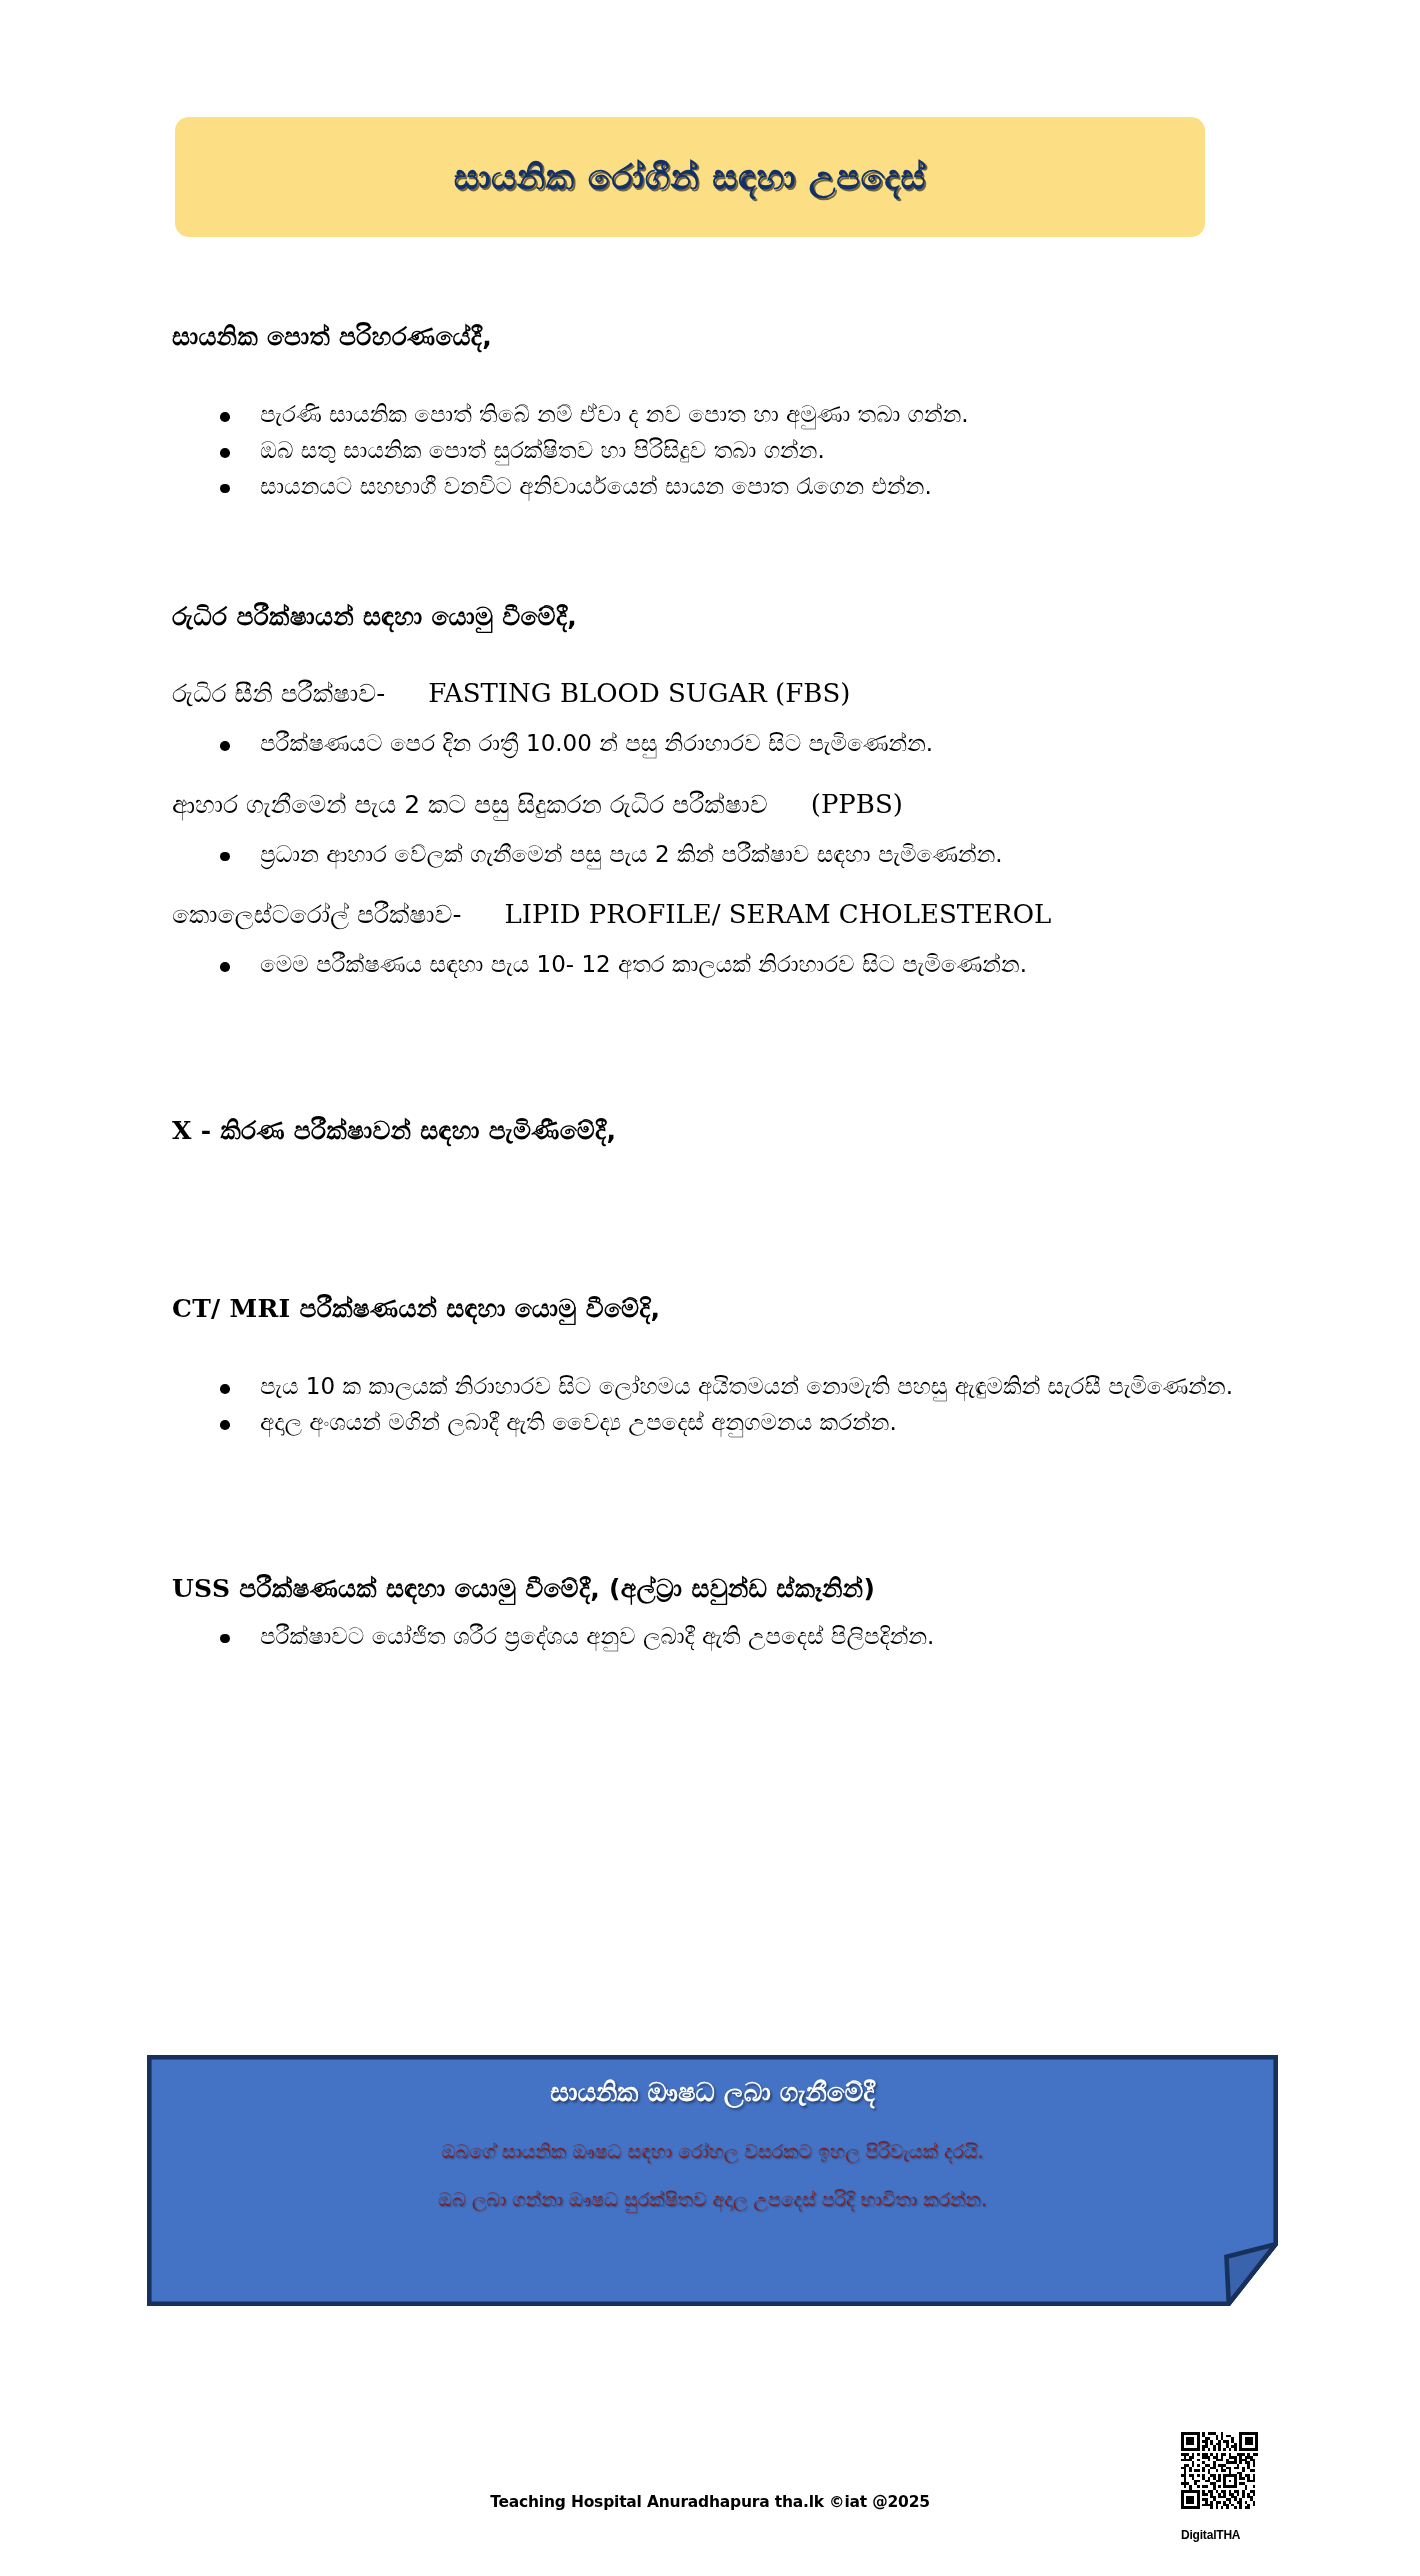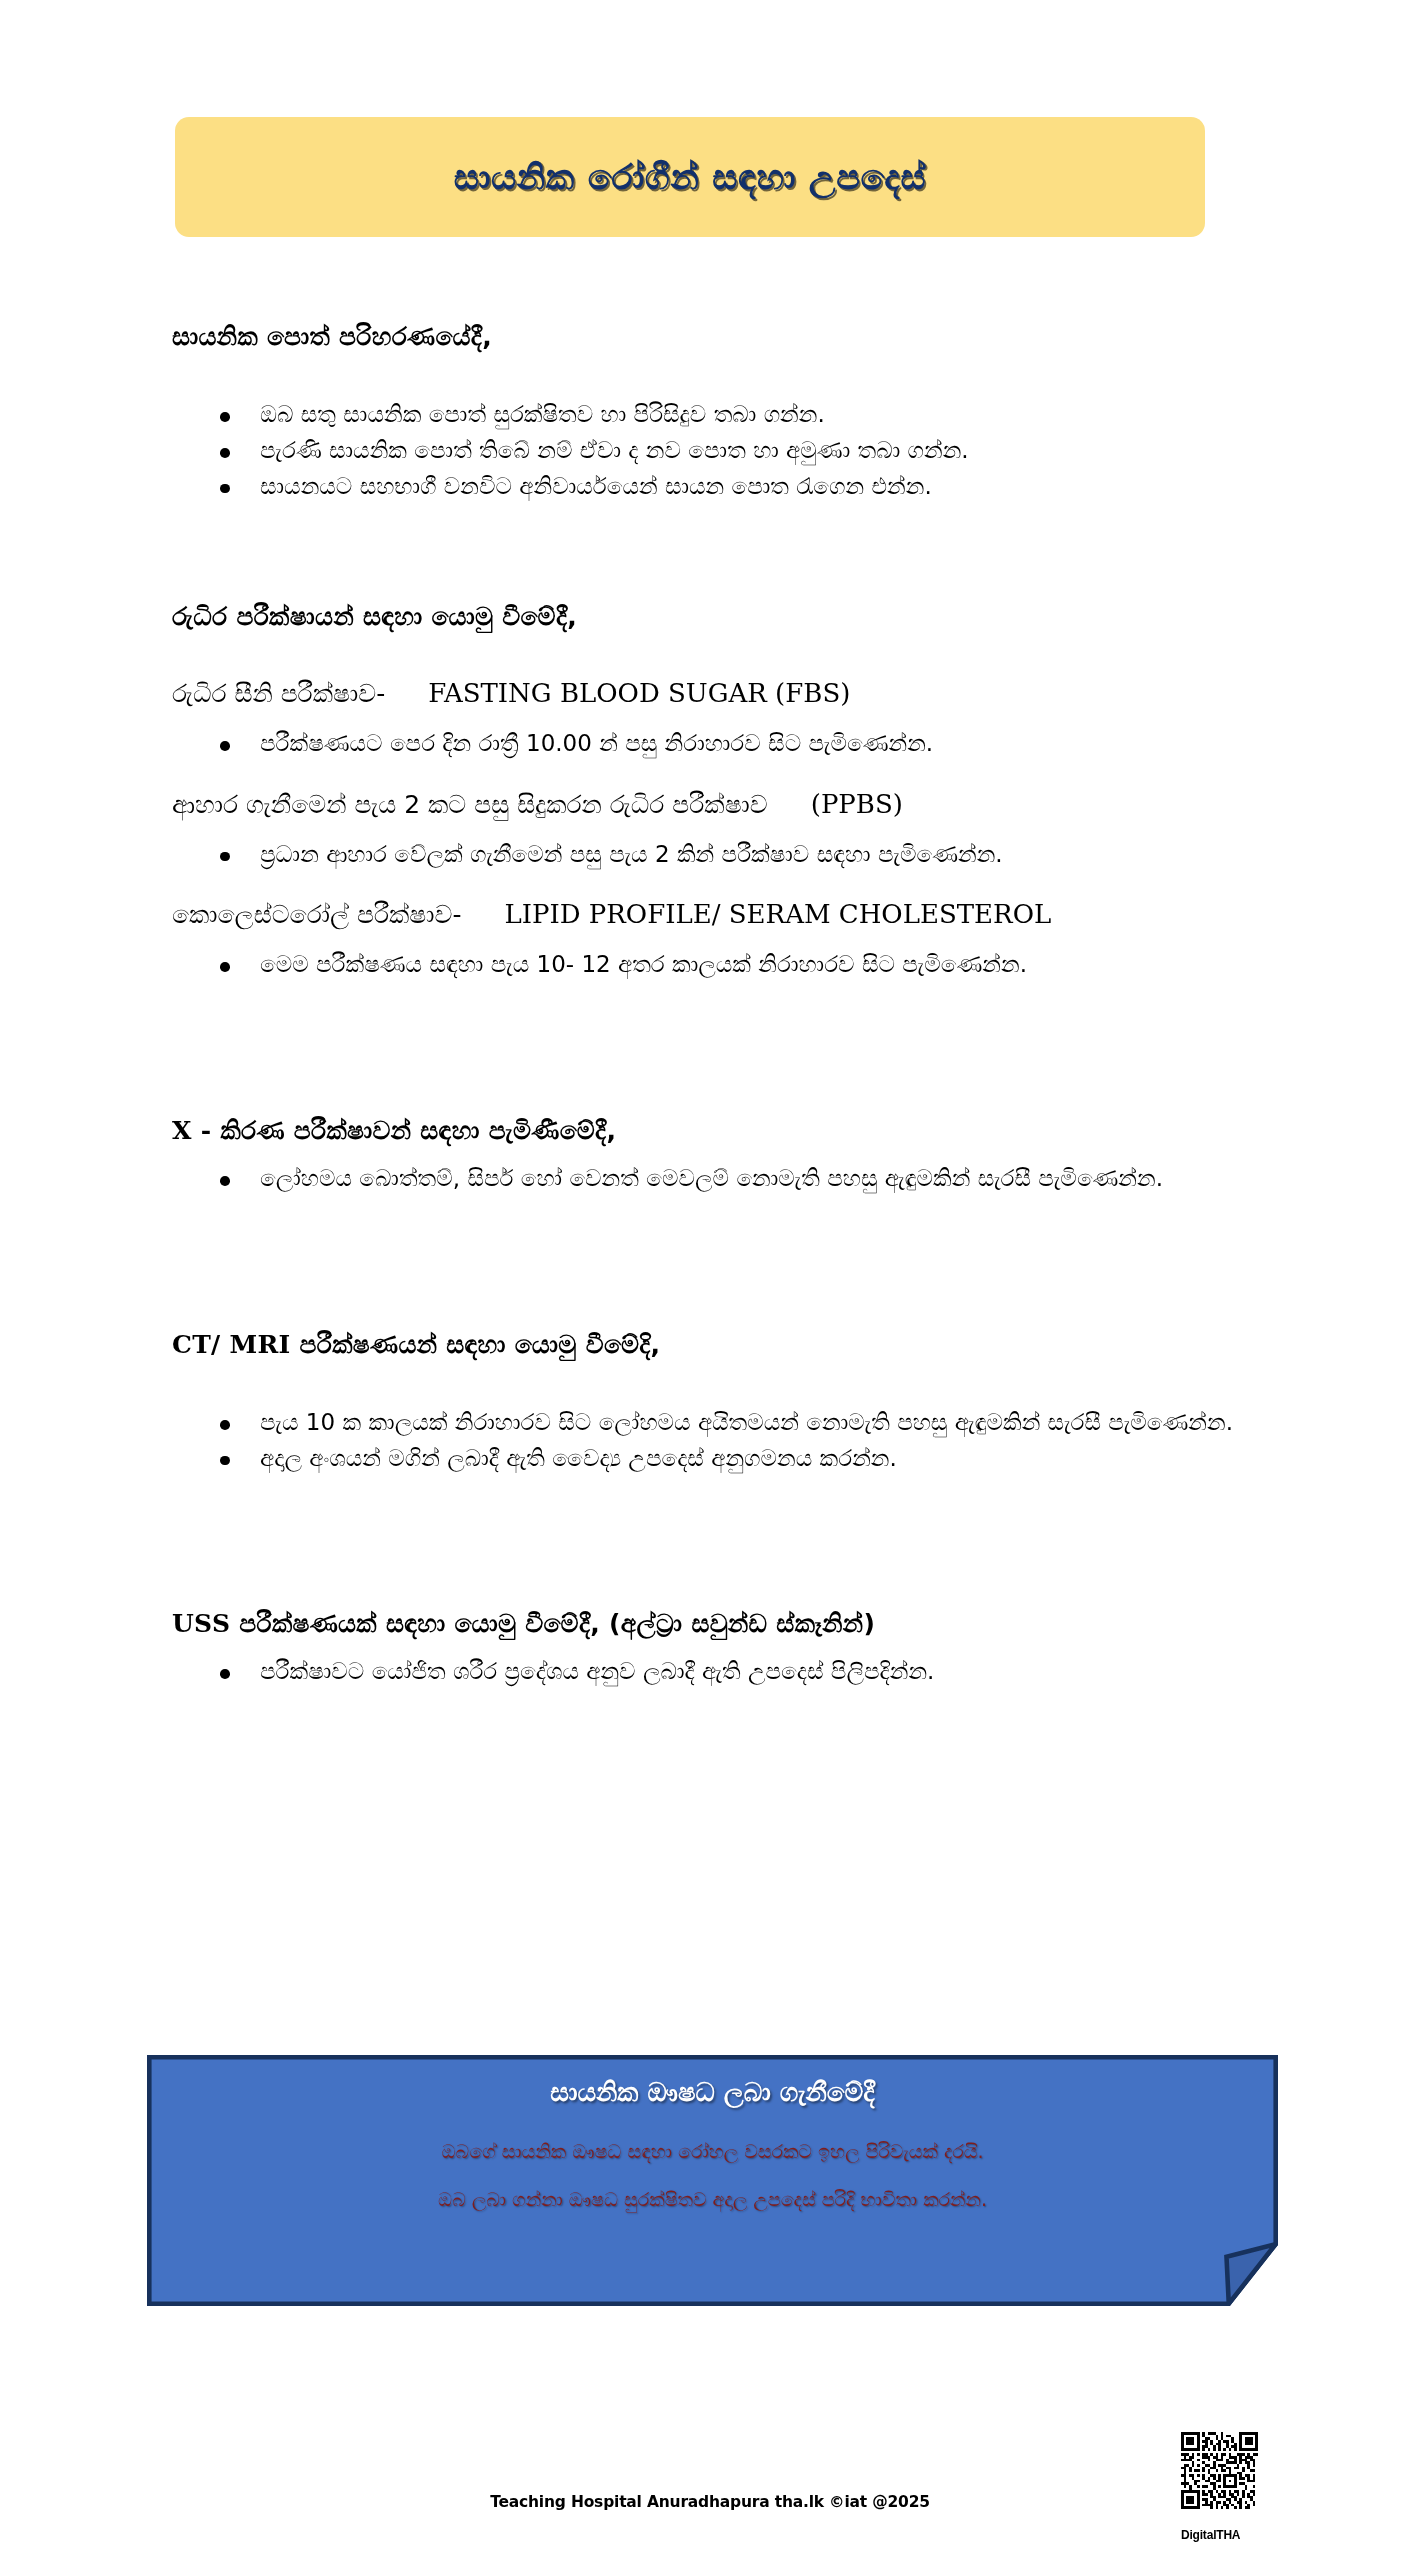--- a/index.html
+++ b/index.html
@@ -206,22 +206,22 @@
   <div class="banner">
     <div class="banner-title">සායනික රෝගීන් සඳහා උපදෙස්</div>
   </div>
 
   <div class="content">
 
     <div class="section">
       <div class="sec-heading">සායනික පොත් පරිහරණයේදී,</div>
       <div class="gap-m"></div>
       <ul class="bullets">
+        <li>පැරණි සායනික පොත් තිබේ නම් ඒවා ද නව පොත හා අමුණා තබා ගන්න.</li>
         <li>ඔබ සතු සායනික පොත් සුරක්ෂිතව හා පිරිසිදුව තබා ගන්න.</li>
-        <li>පැරණි සායනික පොත් තිබේ නම් ඒවා ද නව පොත හා අමුණා තබා ගන්න.</li>
         <li>සායනයට සහභාගී වනවිට අනිවාර්යයෙන් සායන පොත රැගෙන එන්න.</li>
       </ul>
     </div>
 
     <div class="gap-xl"></div>
 
     <div class="section">
       <div class="sec-heading">රුධිර පරීක්ෂායන් සඳහා යොමු වීමේදී,</div>
       <div class="gap-m"></div>
 
@@ -254,23 +254,20 @@
       </ul>
     </div>
 
     <div class="gap-xxl"></div>
 
     <div class="section">
       <div class="sec-heading">
         <span class="latin">X - </span><span>කිරණ පරීක්ෂාවන් සඳහා පැමිණීමේදී,</span>
       </div>
       <div class="gap-xs"></div>
-      <ul class="bullets">
-        <li>ලෝහමය බොත්තම්, සිපර් හෝ වෙනත් මෙවලම් නොමැති පහසු ඇඳුමකින් සැරසී පැමිණෙන්න.</li>
-      </ul>
     </div>
 
     <div class="gap-xxl"></div>
 
     <div class="section">
       <div class="sec-heading">
         <span class="latin">CT/ MRI </span><span>පරීක්ෂණයන් සඳහා යොමු වීමේදි,</span>
       </div>
       <div class="gap-m"></div>
       <ul class="bullets">

